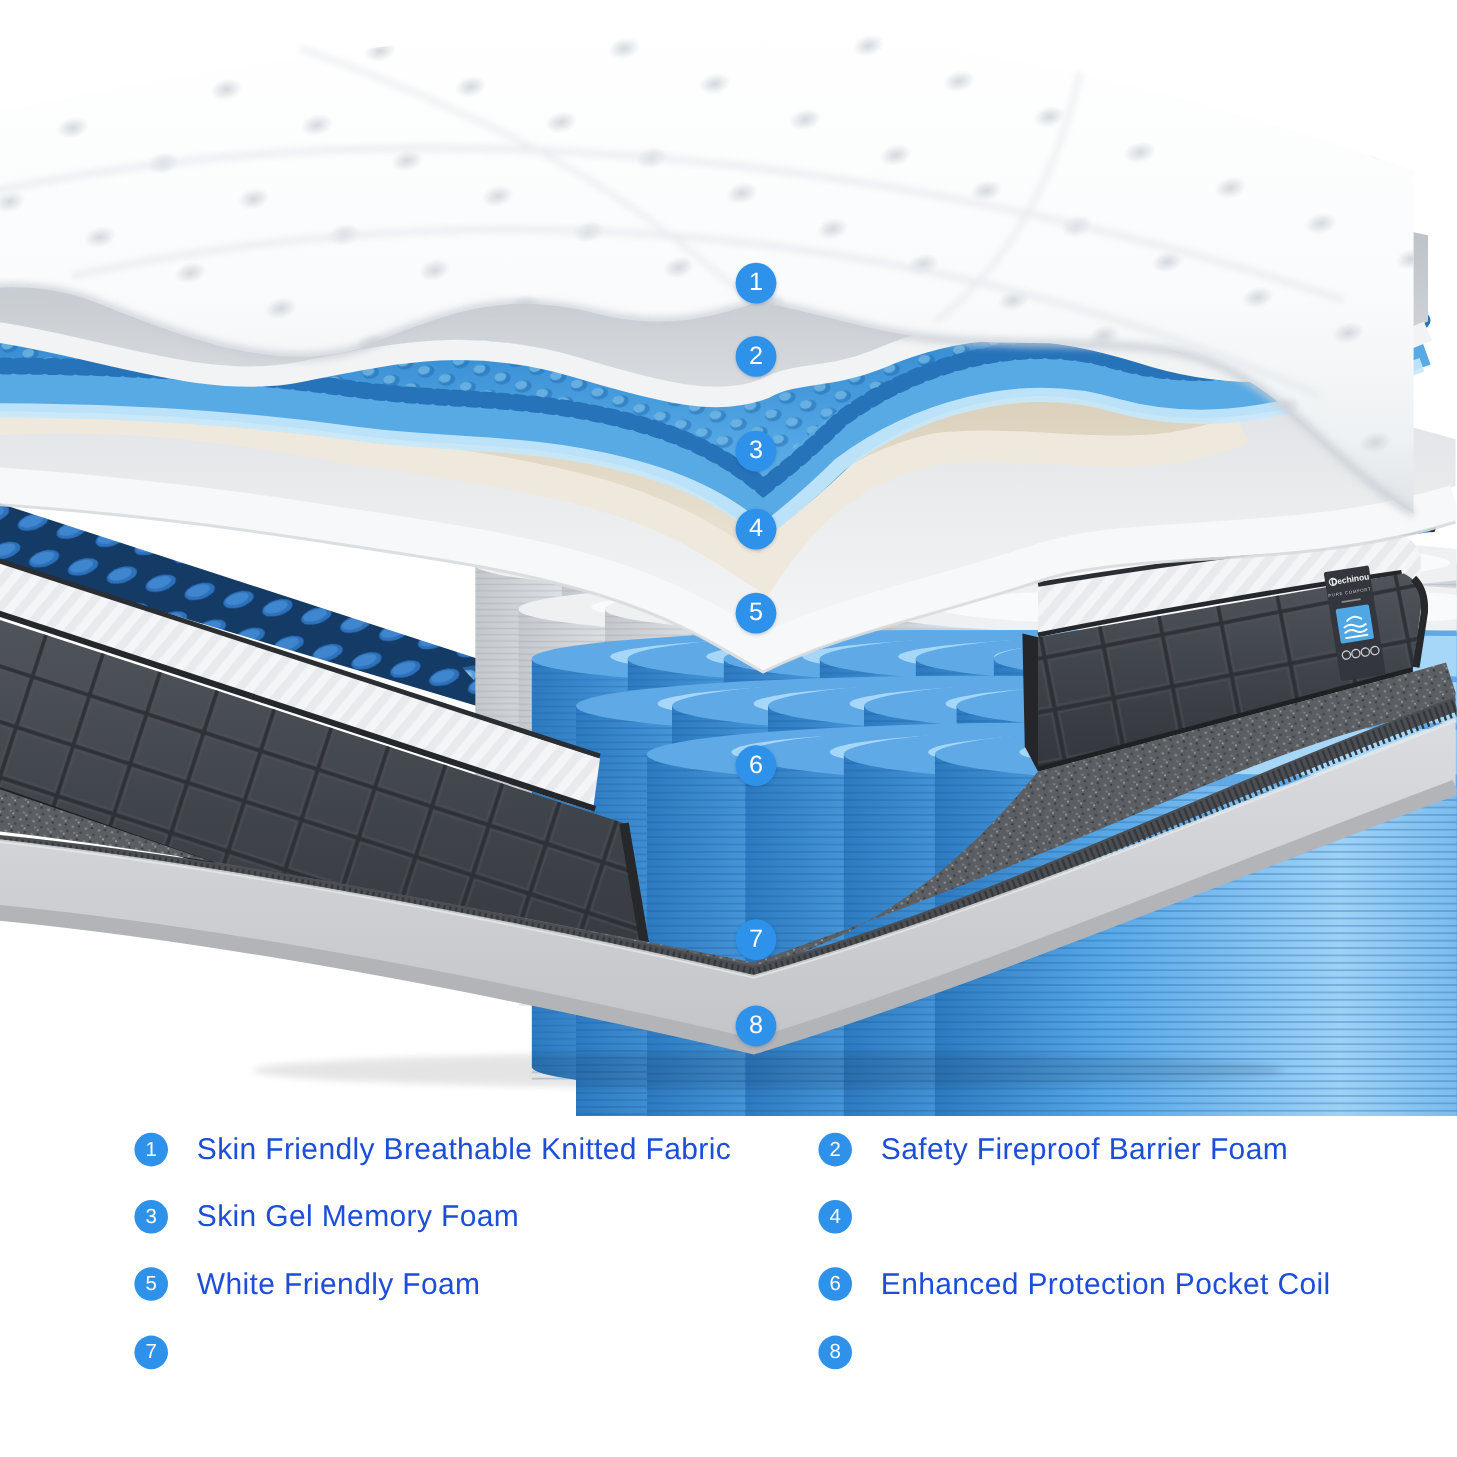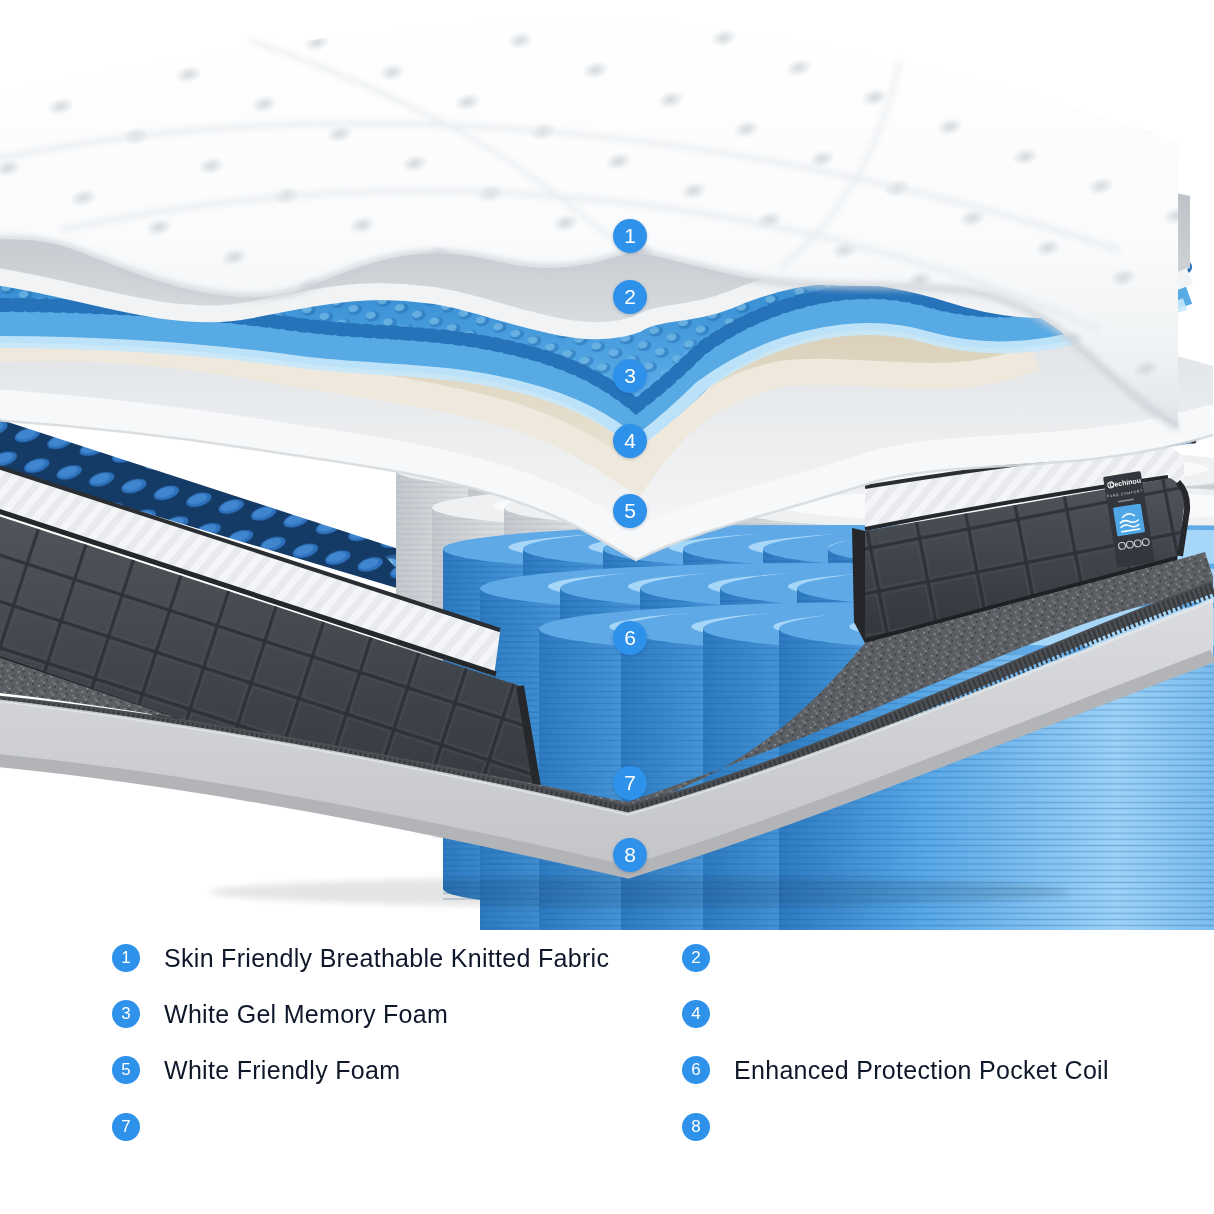--- a/index.html
+++ b/index.html
@@ -14,21 +14,21 @@
     font-size:21px;font-weight:400;transform:translate(-50%,-50%);
     box-shadow:0 1px 3px rgba(20,60,120,.25);
   }
 
   
   .legend-item{position:absolute;display:flex;align-items:center;height:28px;}
   .legend-badge{
     width:28px;height:28px;border-radius:50%;background:#2F92EA;color:#fff;
     display:flex;align-items:center;justify-content:center;font-size:17px;flex:0 0 28px;
   }
-  .legend-label{margin-left:24px;font-size:25px;color:#0f172a;letter-spacing:.3px;white-space:nowrap;}
+  .legend-label{margin-left:24px;font-size:25px;color:#1d4ed8;letter-spacing:.3px;white-space:nowrap;}
 </style>
 </head>
 <body>
 
 <div class="stage">
 
   <svg class="illustration" viewBox="0 0 1214 930">
     <defs>
 
       <linearGradient id="fabricG" x1="0" y1="0" x2="0" y2="1">
@@ -325,31 +325,32 @@
   <div class="marker" style="left:630px;top:783px">7</div>
   <div class="marker" style="left:630px;top:855px">8</div>
 
   <div>
     <div class="legend-item" style="left:112px;top:944px">
       <span class="legend-badge">1</span>
       <span class="legend-label">Skin Friendly Breathable Knitted Fabric</span>
     </div>
     <div class="legend-item" style="left:112px;top:1000px">
       <span class="legend-badge">3</span>
-      <span class="legend-label">White Gel Memory Foam</span>
+      <span class="legend-label">Skin Gel Memory Foam</span>
     </div>
     <div class="legend-item" style="left:112px;top:1056px">
       <span class="legend-badge">5</span>
       <span class="legend-label">White Friendly Foam</span>
     </div>
     <div class="legend-item" style="left:112px;top:1113px">
       <span class="legend-badge">7</span>
     </div>
     <div class="legend-item" style="left:682px;top:944px">
       <span class="legend-badge">2</span>
+      <span class="legend-label">Safety Fireproof Barrier Foam</span>
     </div>
     <div class="legend-item" style="left:682px;top:1000px">
       <span class="legend-badge">4</span>
     </div>
     <div class="legend-item" style="left:682px;top:1056px">
       <span class="legend-badge">6</span>
       <span class="legend-label">Enhanced Protection Pocket Coil</span>
     </div>
     <div class="legend-item" style="left:682px;top:1113px">
       <span class="legend-badge">8</span>

